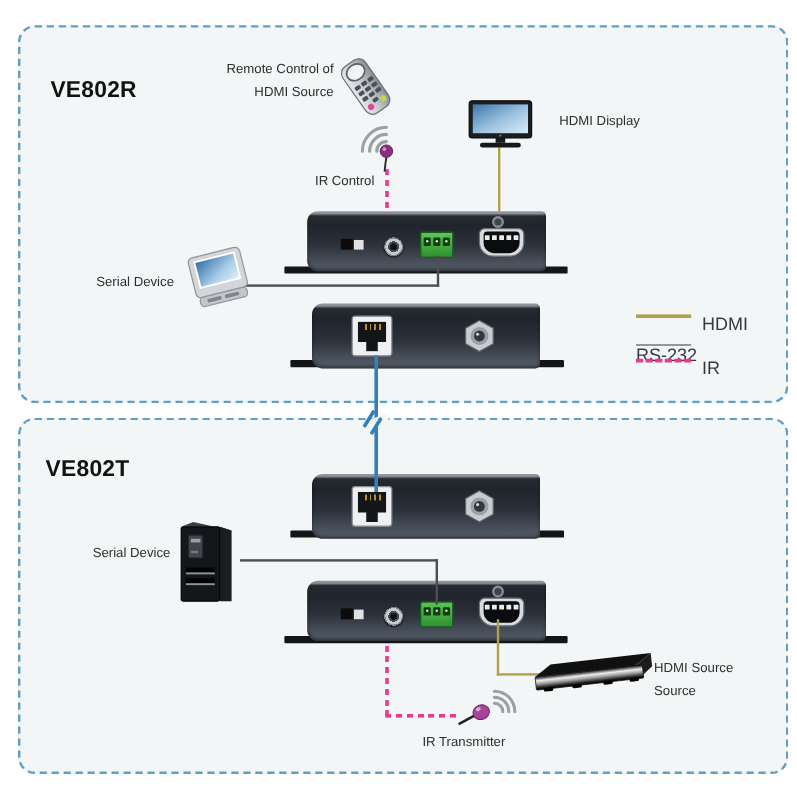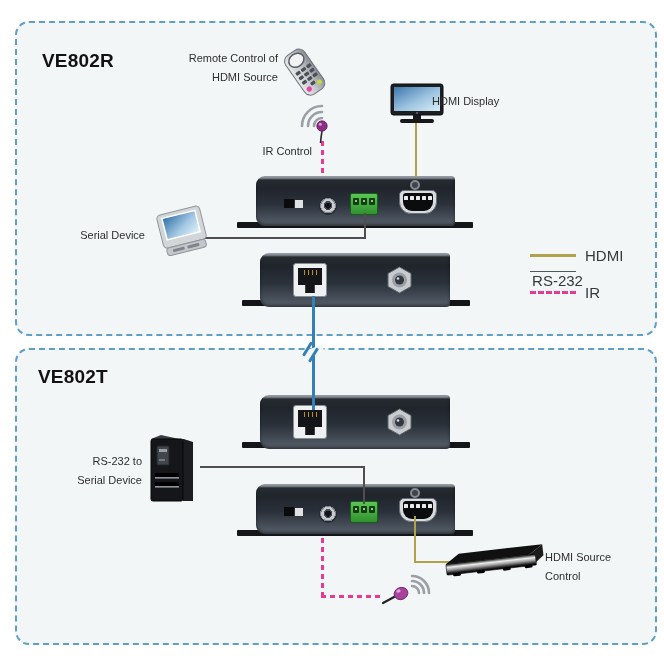--- a/index.html
+++ b/index.html
@@ -1,21 +1,21 @@
 <!DOCTYPE html>
 <html><head>
 <meta charset="utf-8">
 <style>
   html,body{margin:0;padding:0;background:#ffffff;}
   #canvas{position:relative;width:664px;height:664px;background:#ffffff;overflow:hidden;
           font-family:"Liberation Sans",sans-serif;color:#2e2e2e;}
 
   
   .section-box{position:absolute;border:2px dashed #5f9fc6;border-radius:14px;background:#f3f6f7;}
-  .section-title{position:absolute;font-size:19px;font-weight:700;color:#121212;letter-spacing:.2px;z-index:3;}
+  .section-title{position:absolute;font-size:19px;font-weight:700;color:#121212;letter-spacing:.2px;z-index:3;margin-top:15px;}
 
   
   .lbl{position:absolute;font-size:11px;line-height:19px;color:#2e2e2e;z-index:7;}
   .r{text-align:right;}
 
   
   .unit{position:absolute;z-index:2;border-radius:9px 4px 4px 9px;
         background:linear-gradient(180deg,#9aa0a7 0,#868d95 2px,#262b31 4px,#20252c 24%,#2b313a 56%,#49515c 86%,#59616c 100%);
         box-shadow:inset 0 -2px 3px rgba(0,0,0,.45);}
   .feet{position:absolute;height:6px;background:#141518;z-index:1;border-radius:1px;}
@@ -46,21 +46,21 @@
   .ln{position:absolute;z-index:5;}
   .ln-hdmi{background:#b3a04a;}
   .ln-rs{background:#4e4e50;}
   .ln-cat{background:#3380b7;}
   .ln-irv{background:repeating-linear-gradient(180deg,#e93a93 0 5px,rgba(0,0,0,0) 5px 9px);}
   .ln-irh{background:repeating-linear-gradient(90deg,#e93a93 0 5px,rgba(0,0,0,0) 5px 9px);}
   .brk-cover{position:absolute;z-index:5;background:#f3f6f7;transform:rotate(-20deg);}
   .brk-slash{position:absolute;z-index:6;width:3px;height:16px;background:#3380b7;transform:rotate(32deg);border-radius:1px;}
 
   
-  .legend-row{position:absolute;z-index:3;display:flex;align-items:center;height:18px;}
+  .legend-row{position:absolute;z-index:3;display:flex;height:18px;margin-top:16px;}
   .sw{width:46px;height:3px;margin-right:9px;}
   .sw-dash{height:0;background:none !important;border-top:3px dashed;}
   .legend-row span{font-size:15px;color:#37383a;}
 
   svg{position:absolute;z-index:6;overflow:visible;}
 </style>
 </head>
 <body>
 
 <div id="canvas">
@@ -69,30 +69,30 @@
   <div class="section-box" style="left:15px;top:348px;width:638px;height:293px;"></div>
 
   <div class="section-title" style="left:42px;top:50px;">VE802R</div>
   <div class="section-title" style="left:38px;top:366px;">VE802T</div>
 
   <div class="lbl r" style="left:128px;top:49px;width:150px;">
     <div>Remote Control of</div>
     <div>HDMI Source</div>
   </div>
   <div class="lbl r" style="left:220px;top:142px;width:92px;">IR Control</div>
-  <div class="lbl" style="left:432px;top:92px;">HDMI Display</div>
+  <div class="lbl" style="left:466px;top:92px;">HDMI Display</div>
   <div class="lbl r" style="left:40px;top:226px;width:105px;">Serial Device</div>
   <div class="lbl r" style="left:36px;top:452px;width:106px;">
-    <div>RS-232 to</div>
     <div>Serial Device</div>
   </div>
   <div class="lbl" style="left:545px;top:548px;">
     <div>HDMI Source</div>
-    <div>Control</div>
-  </div>
+    <div>Source</div>
+  </div>
+  <div class="lbl" style="left:352px;top:610px;">IR Transmitter</div>
 
   <div class="legend-row" style="left:530px;top:246px;">
     <i class="sw" style="background: rgb(177, 161, 76);"></i>
     <span>HDMI</span>
   </div>
   <div class="legend-row" style="left:530px;top:271px;flex-direction:column;">
     <i class="sw" style="background: rgb(85, 87, 90);"></i>
     <span>RS-232</span>
   </div>
   <div class="legend-row" style="left:530px;top:283px;">

